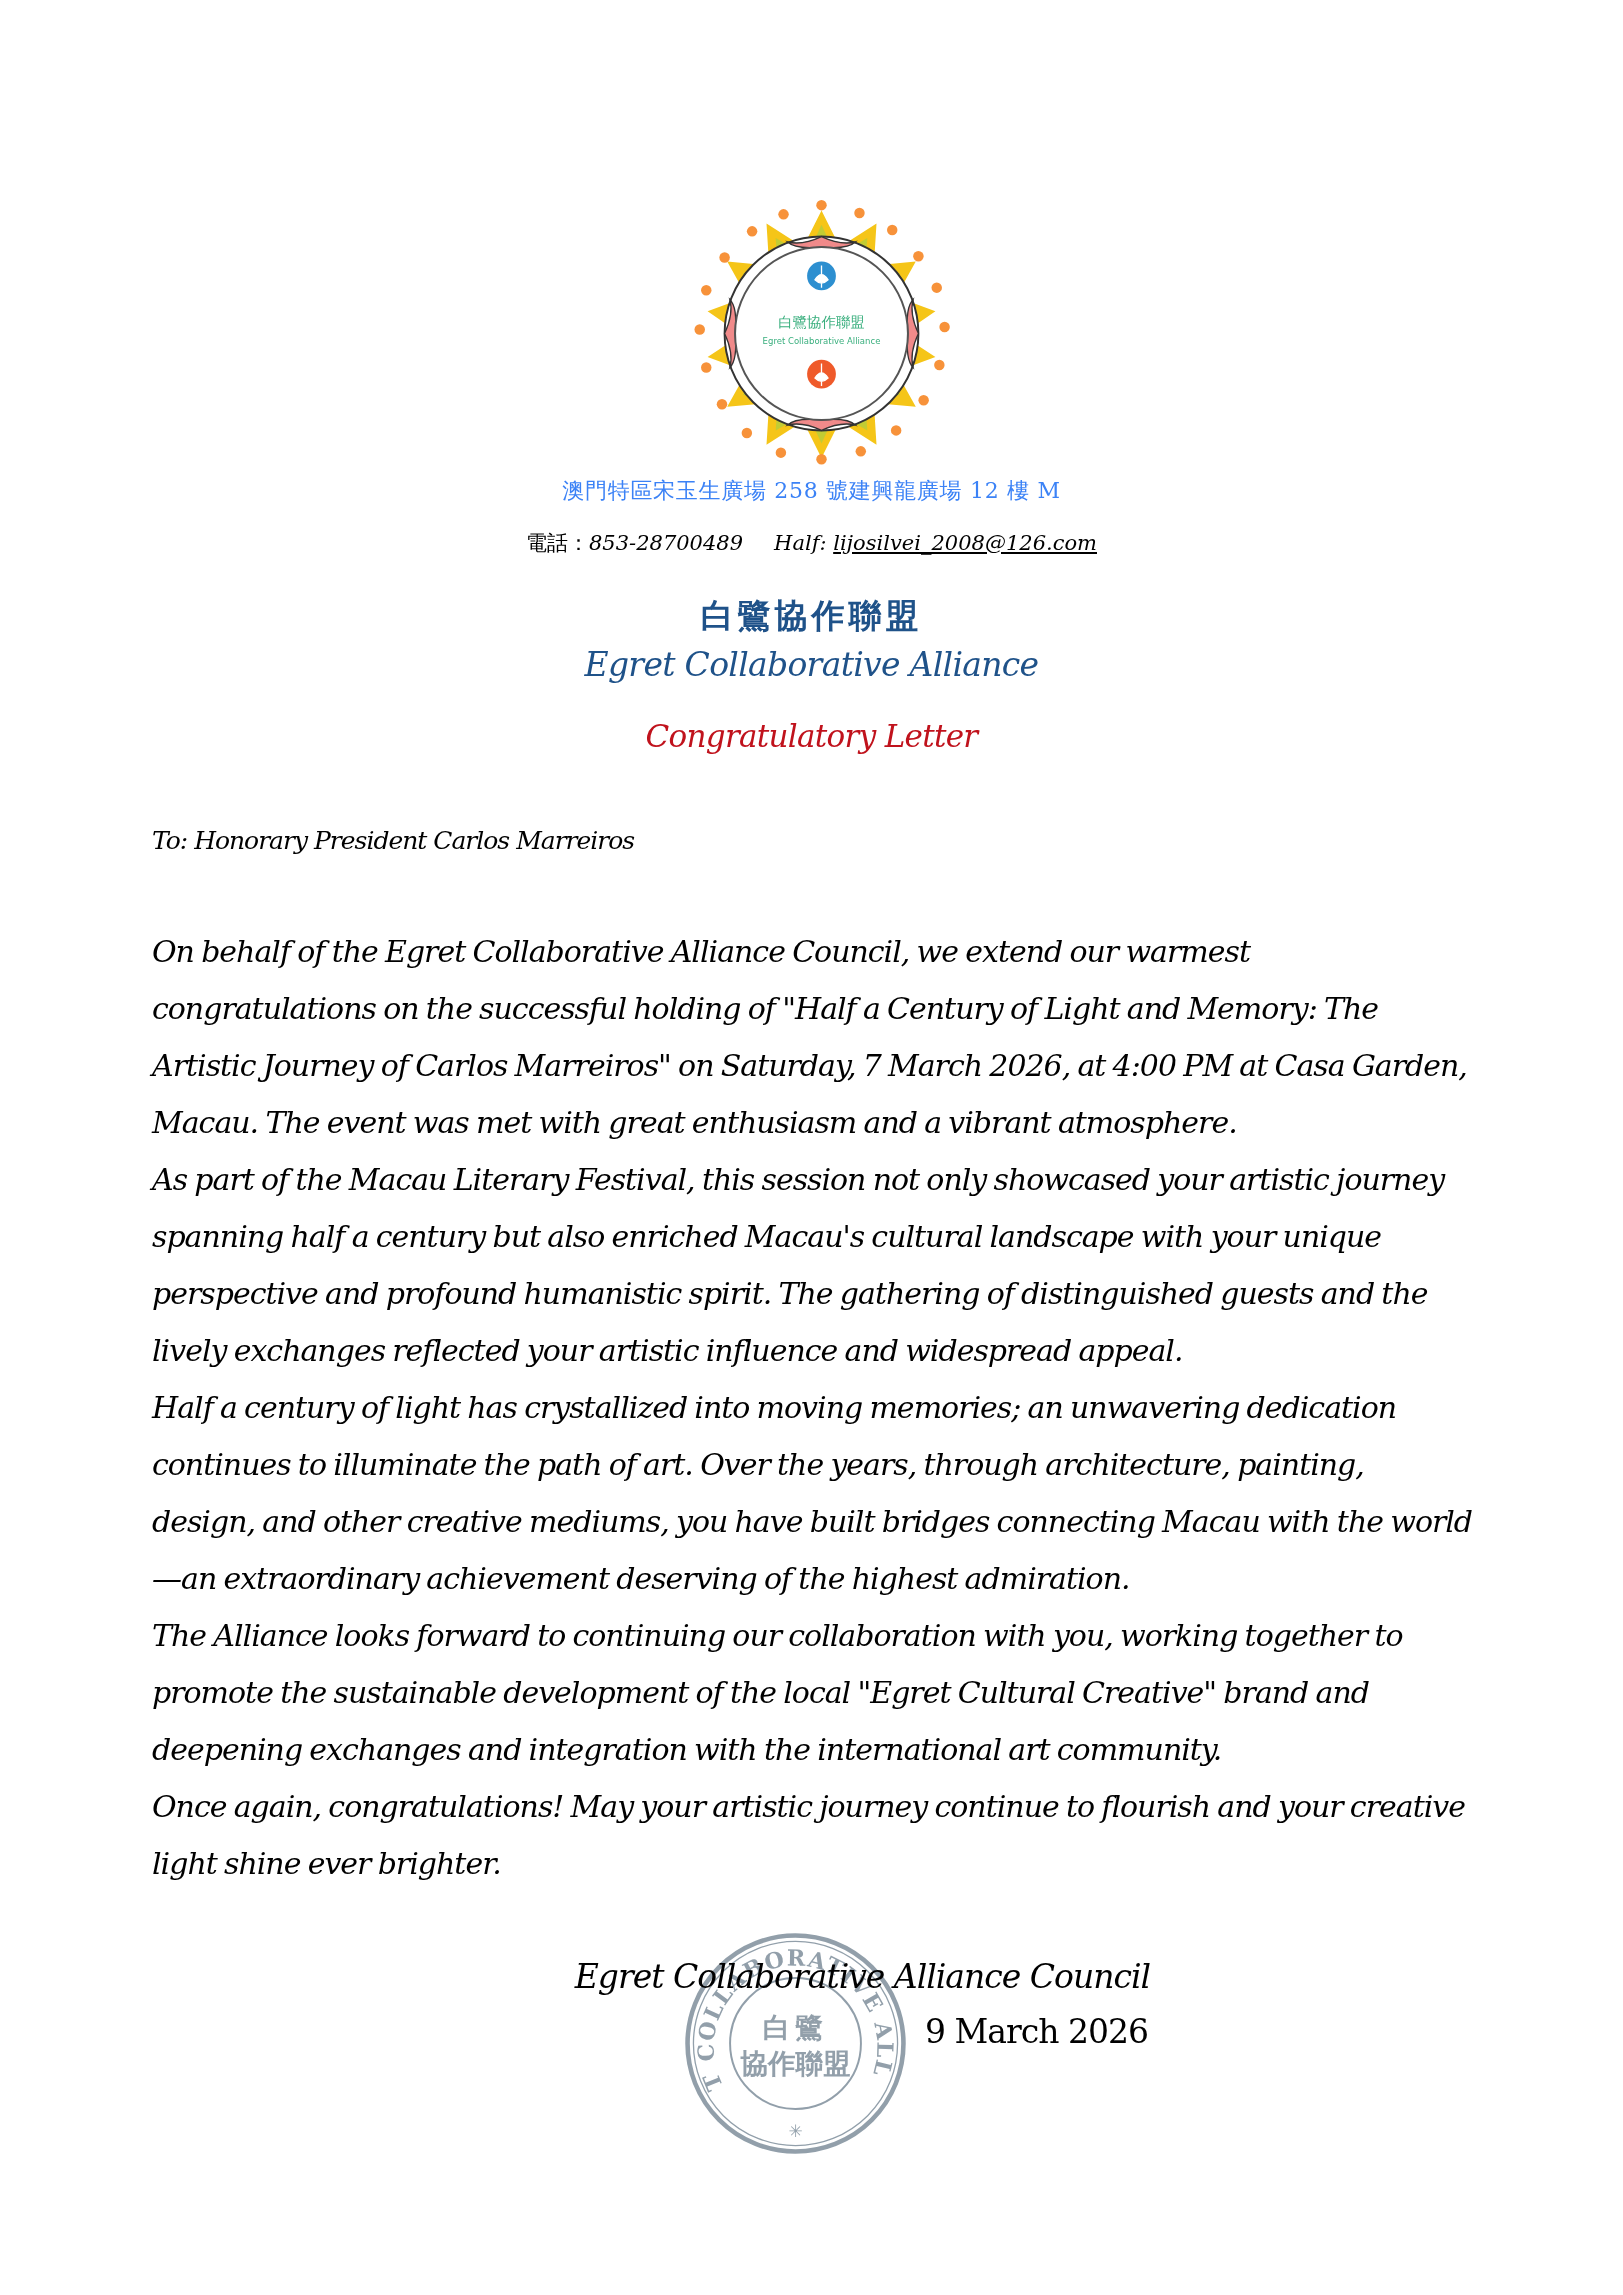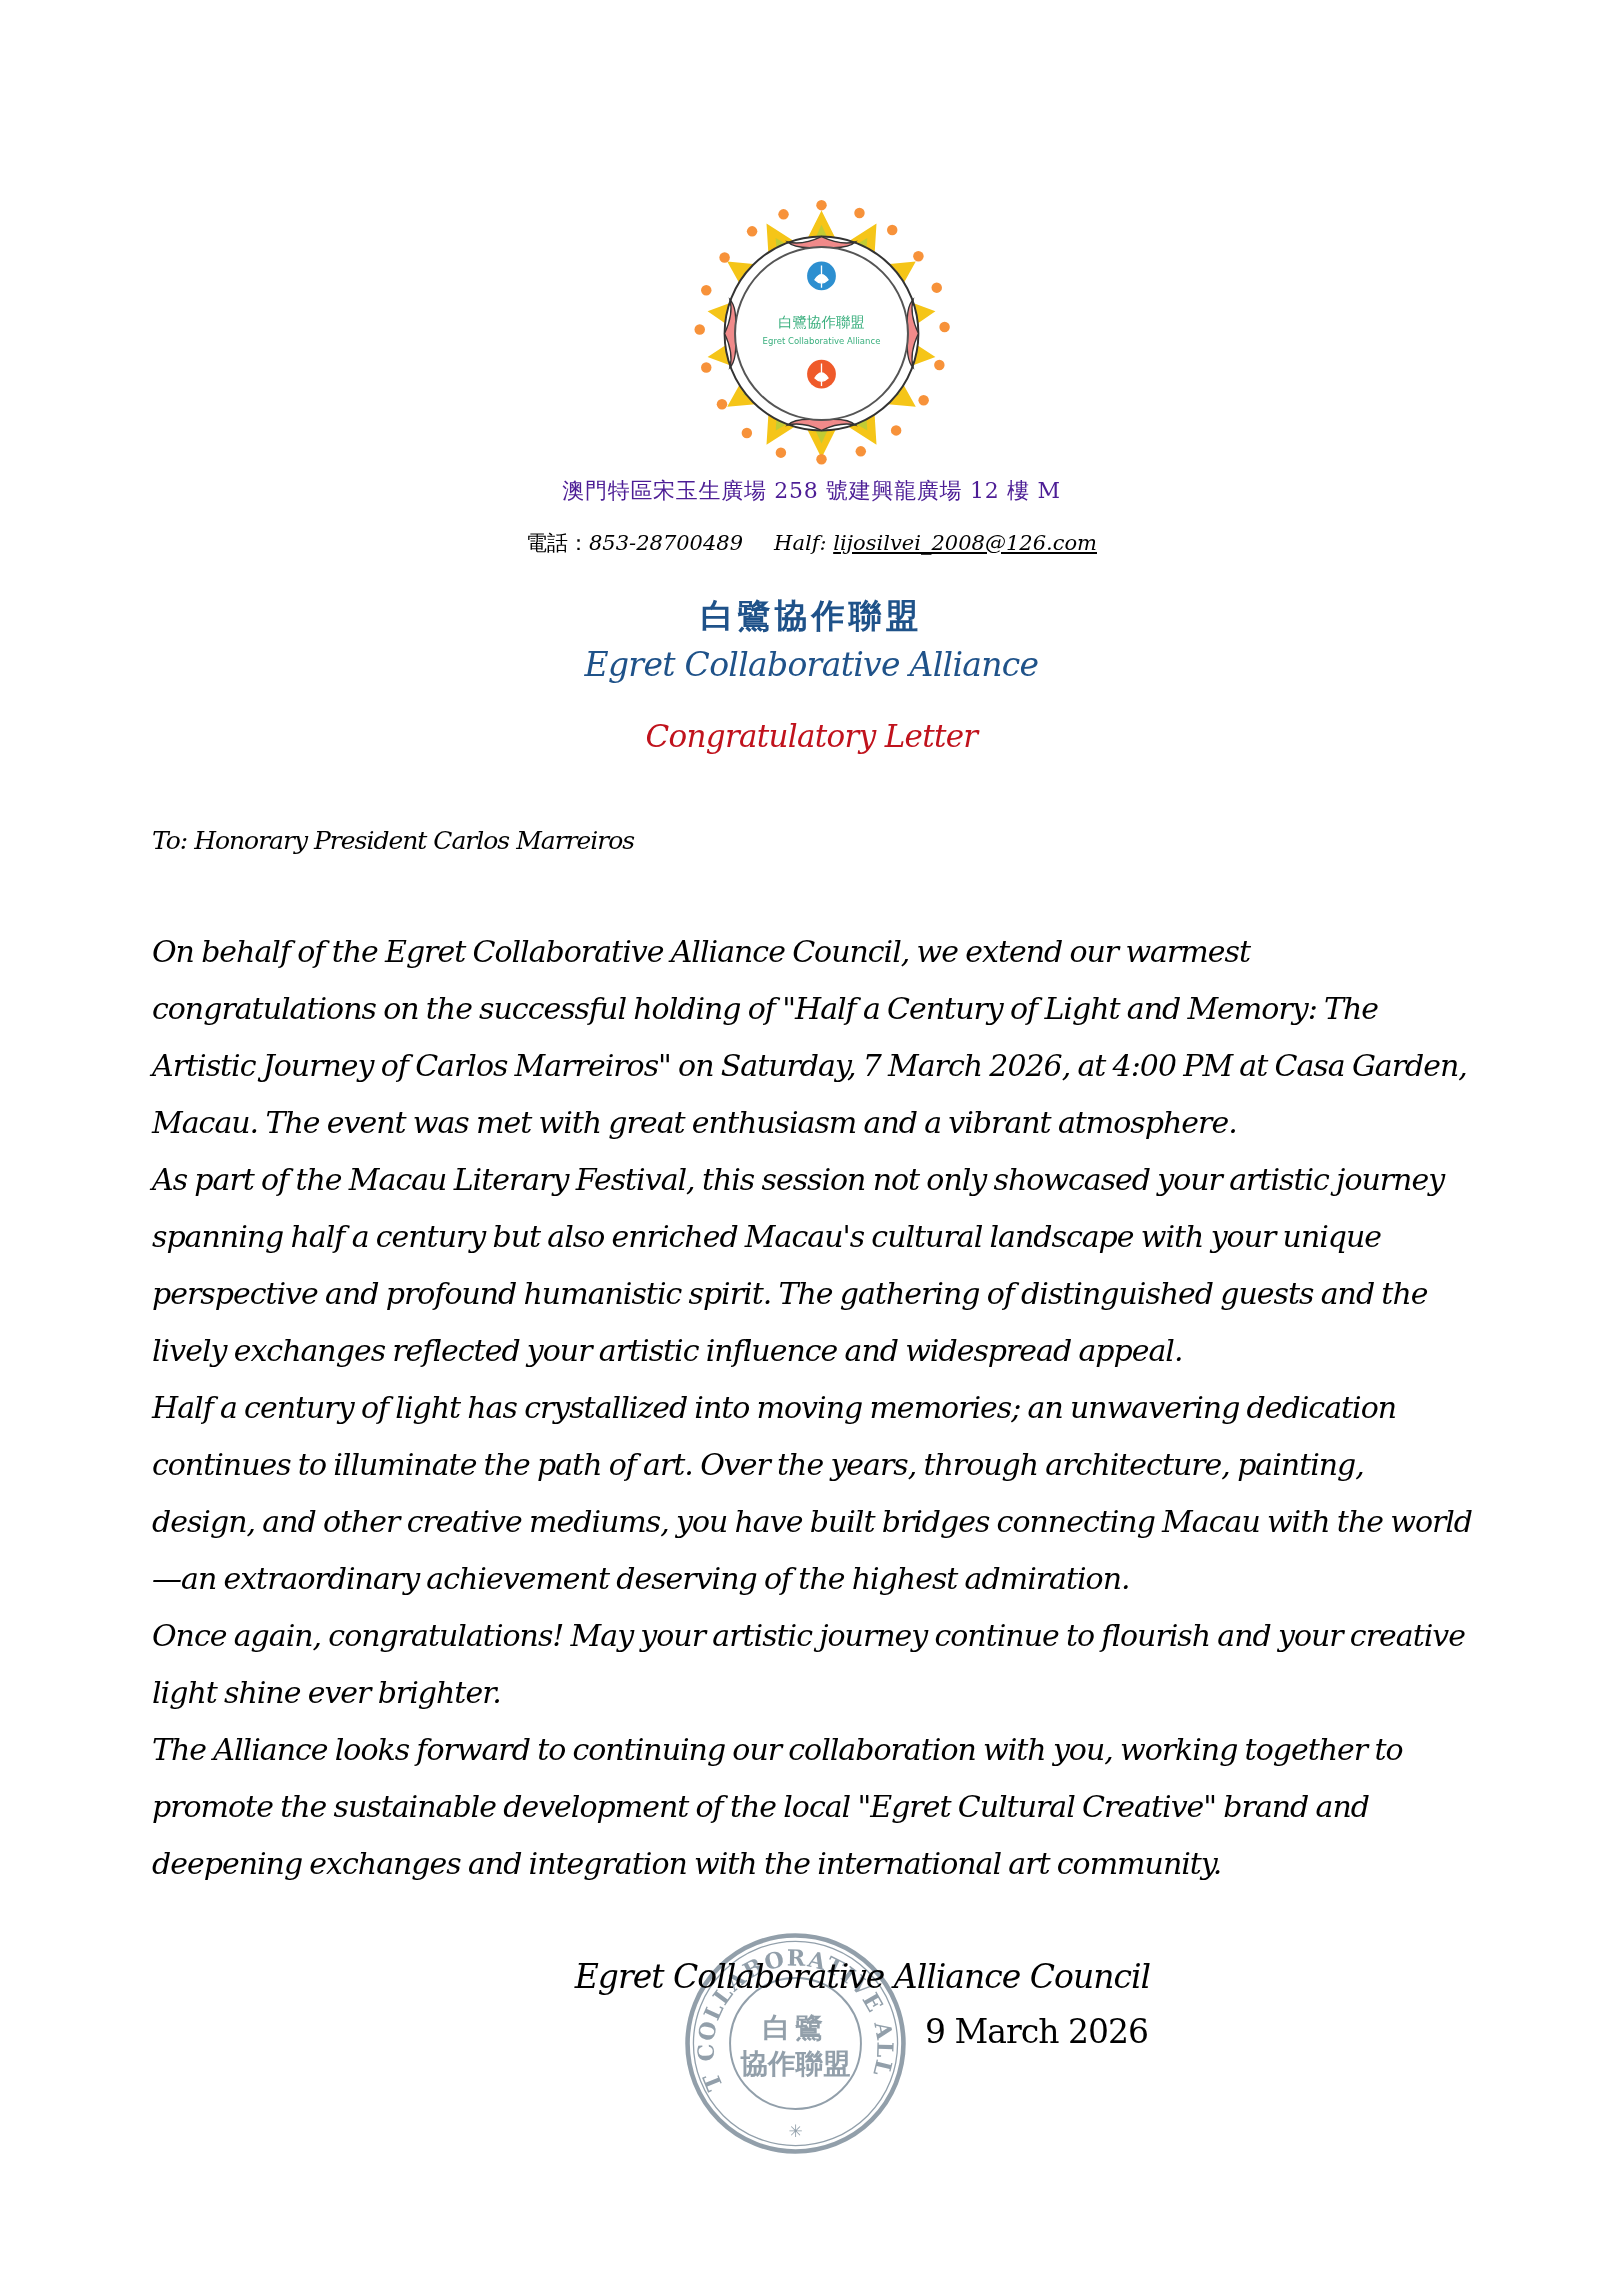--- a/index.html
+++ b/index.html
@@ -3,21 +3,21 @@
 <meta charset="utf-8">
 <style>
   html, body { margin: 0; padding: 0; background: #ffffff; }
   body { width: 1623px; height: 2295px; position: relative; overflow: hidden; }
   .page { position: absolute; left: 0; top: 0; width: 1293px; height: 2295px; background: #ffffff; }
 
   
   .logo { position: absolute; left: 684px; top: 196px; width: 275px; height: 275px; }
 
   
-  .address { position: absolute; left: 0; width: 1623px; text-align: center; color: #4c1d95;
+  .address { position: absolute; left: 0; width: 1623px; text-align: center; color: #3b82f6;
     font-family: "DejaVu Serif", serif; font-size: 22px; top: 476px; letter-spacing: 0.7px; }
   .contact { position: absolute; left: 0; width: 1623px; text-align: center; color: #000;
     font-family: "DejaVu Serif", serif; font-size: 21px; top: 529px; }
   .contact .script { font-family: "DejaVu Serif", serif; font-style: italic; font-size: 21px; }
   .contact .email { text-decoration: underline; }
   .contact .gap { display: inline-block; width: 31px; }
 
   
   .org-zh { position: absolute; left: 0; width: 1623px; text-align: center; top: 594px;
     font-family: "DejaVu Serif", serif; font-weight: bold; font-size: 33px; color: #1f5289; letter-spacing: 3.9px; }
@@ -100,22 +100,22 @@
   <div class="org-zh">白鷺協作聯盟</div>
   <div class="org-en">Egret Collaborative Alliance</div>
   <div class="doc-title">Congratulatory Letter</div>
 
   <div class="salutation">To: Honorary President Carlos Marreiros</div>
 
   <div class="body">
     <p>On behalf of the Egret Collaborative Alliance Council, we extend our warmest congratulations on the successful holding of "Half a Century of Light and Memory: The Artistic Journey of Carlos Marreiros" on Saturday, 7 March 2026, at 4:00 PM at Casa Garden, Macau. The event was met with great enthusiasm and a vibrant atmosphere.</p>
     <p>As part of the Macau Literary Festival, this session not only showcased your artistic journey spanning half a century but also enriched Macau's cultural landscape with your unique perspective and profound humanistic spirit. The gathering of distinguished guests and the lively exchanges reflected your artistic influence and widespread appeal.</p>
     <p>Half a century of light has crystallized into moving memories; an unwavering dedication continues to illuminate the path of art. Over the years, through architecture, painting, design, and other creative mediums, you have built bridges connecting Macau with the world—an extraordinary achievement deserving of the highest admiration.</p>
+    <p>The Alliance looks forward to continuing our collaboration with you, working together to promote the sustainable development of the local "Egret Cultural Creative" brand and deepening exchanges and integration with the international art community.</p>
     <p>Once again, congratulations! May your artistic journey continue to flourish and your creative light shine ever brighter.</p>
-    <p>The Alliance looks forward to continuing our collaboration with you, working together to promote the sustainable development of the local "Egret Cultural Creative" brand and deepening exchanges and integration with the international art community.</p>
   </div>
 
   <svg class="seal" viewBox="0 0 350 350">
     <defs>
       <path id="sealArc" d="M 60,230 A 125,125 0 1,1 290,230"></path>
     </defs>
     <circle cx="175" cy="175" r="165" fill="none" stroke="#7f8f9c" stroke-width="7"></circle>
     <circle cx="175" cy="175" r="156" fill="none" stroke="#7f8f9c" stroke-width="2"></circle>
     <circle cx="175" cy="175" r="100" fill="none" stroke="#7f8f9c" stroke-width="3"></circle>
     <text font-family="DejaVu Serif, serif" font-weight="bold" font-size="34" fill="#7f8f9c" letter-spacing="2">

